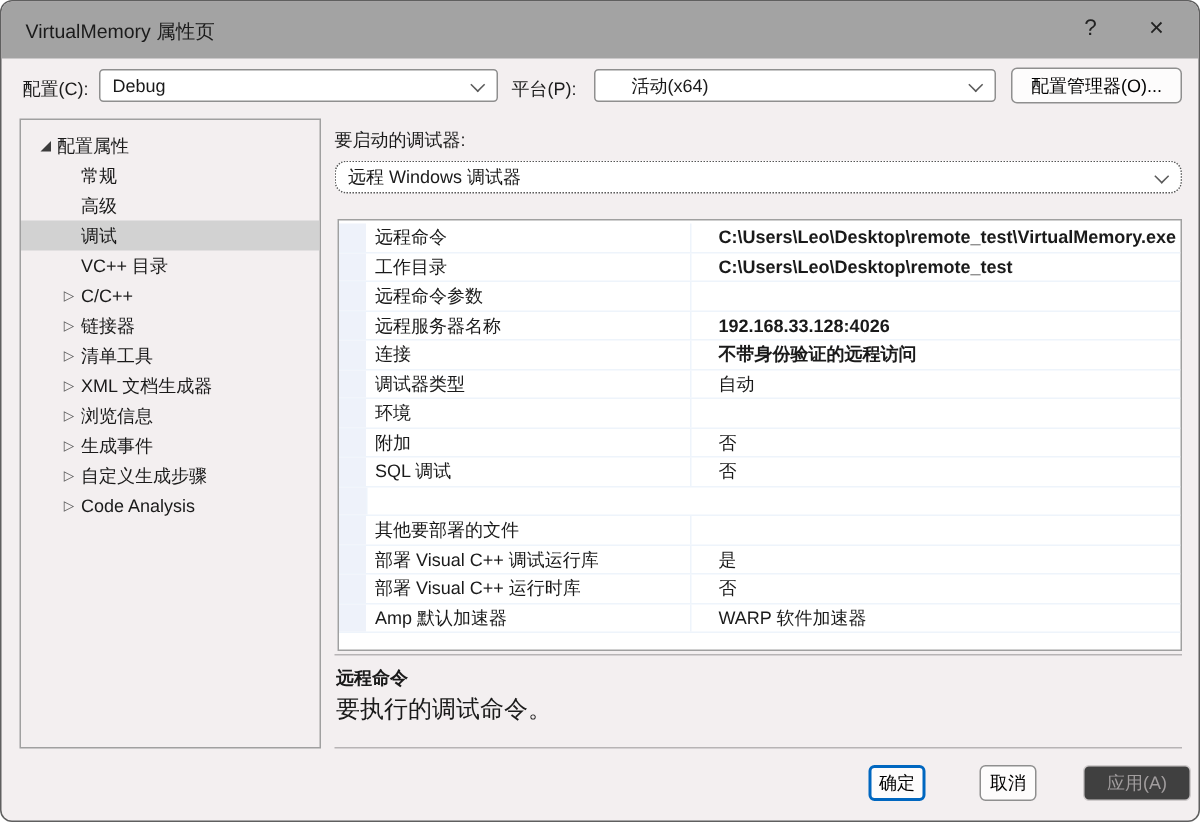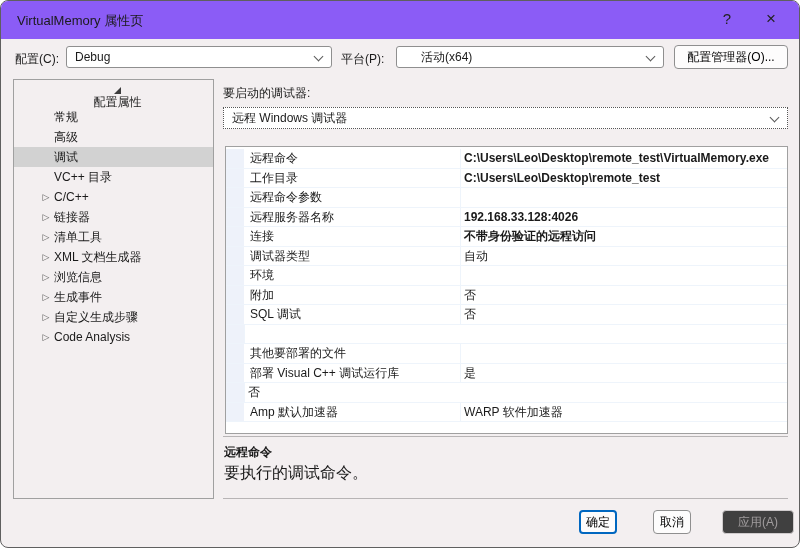--- a/index.html
+++ b/index.html
@@ -3,21 +3,21 @@
 <meta charset="utf-8">
 <style>
   * { margin:0; padding:0; box-sizing:border-box; }
   html,body { font-family:"Liberation Sans", sans-serif; background:#ffffff; }
   .window {
     position:relative; width:800px; height:548px;
     background:#f3eff0; border:1px solid #5f5f5f; border-radius:8px;
     overflow:hidden; color:#1a1a1a;
   }
   
-  .titlebar { position:absolute; left:0; top:0; width:100%; height:38px; background:#8b5cf6; }
+  .titlebar { position:absolute; left:0; top:0; width:100%; height:38px; background:#a3a3a3; }
   .title-text { position:absolute; left:16px; top:11px; font-size:13px; color:#1b1b1b; }
   .win-btn { position:absolute; top:0; width:44px; height:36px; text-align:center; line-height:36px; font-size:15px; color:#222; cursor:default; }
   .win-help { right:50px; }
   .win-close { right:6px; font-size:17px; }
   
   .cfg-label { position:absolute; font-size:12px; top:50px; }
   .combo {
     position:absolute; top:45px; height:22px; background:#ffffff;
     border:1px solid #8f8f8f; border-radius:3px; font-size:12px;
     line-height:20px; padding-left:8px; white-space:nowrap; overflow:hidden;
@@ -35,31 +35,31 @@
     position:absolute; left:12px; top:78px; width:201px; height:420px;
     border:1px solid #a0a0a0; padding-top:7px; overflow:hidden;
   }
   .tree-item { height:20px; display:flex; align-items:center; font-size:12px; cursor:default; }
   .tree-item.selected { background:#d2d2d2; }
   .tw { width:16px; min-width:16px; display:flex; justify-content:center; align-items:center; }
   .exp-arrow { width:0; height:0; border-left:7px solid transparent; border-bottom:7px solid #3c3c3c; }
   .col-arrow { font-size:9px; color:#5c5c5c; }
   
   .dbg-label { position:absolute; left:222px; top:84px; font-size:12px; }
-  #debugger-combo { left:222px; top:106px; width:565px; border:1px dotted #565656; border-radius:0; }
+  #debugger-combo { left:222px; top:106px; width:565px; border:1px dotted #565656; border-radius:8px; }
   
   .grid {
     position:absolute; left:224px; top:145px; width:563px; height:288px;
     background:#ffffff; border:1px solid #a0a0a0; padding-top:2px; overflow:hidden;
   }
   .g-row { display:flex; height:19.5px; border-bottom:1px solid #eef4fb; }
   .g-strip { width:18px; min-width:18px; background:#eef2fa; }
   .g-label { width:216px; min-width:216px; padding-left:6px; font-size:12px; line-height:18px;
              white-space:nowrap; overflow:hidden; }
-  .g-value { flex:1; border-left:1px solid #eef4fb; padding-left:3px; font-size:12px;
+  .g-value { flex:1; border-left:1px solid #eef4fb; padding-left:18px; font-size:12px;
              line-height:18px; white-space:nowrap; overflow:hidden; }
   .g-value.bold { font-weight:bold; }
   
   .desc-sep-top, .desc-sep-bottom { position:absolute; left:222px; width:565px; height:1px; background:#b7b4b5; }
   .desc-sep-top { top:435px; }
   .desc-sep-bottom { top:497px; }
   .desc-title { position:absolute; left:223px; top:443px; font-size:12px; font-weight:bold; }
   .desc-text  { position:absolute; left:223px; top:462px; font-size:16px; }
   
   .foot-btn { top:509px; width:38px; height:24px; line-height:21px; }
@@ -84,21 +84,21 @@
     <span class="chev"></span>
   </div>
   <span class="cfg-label" style="left:340px;">平台(P):</span>
   <div class="combo" style="left:395px; width:268px;padding-left:24px;">
     <span>活动(x64)</span>
     <span class="chev"></span>
   </div>
   <button class="btn" id="cfgmgr-btn">配置管理器(O)...</button>
 
   <div class="tree" id="tree">
-      <div class="tree-item" style="padding-left: 8px; flex-direction: column;">
+      <div class="tree-item" style="padding-left: 8px;">
         <span class="tw">
           <span class="exp-arrow"></span>
         </span>
         <span>配置属性</span>
       </div>
       <div class="tree-item" style="padding-left: 24px;">
         <span class="tw"></span>
         <span>常规</span>
       </div>
       <div class="tree-item" style="padding-left: 24px;">
@@ -208,20 +208,21 @@
         <span class="g-label">其他要部署的文件</span>
         <span class="g-value"></span>
       </div>
       <div class="g-row">
         <span class="g-strip"></span>
         <span class="g-label">部署 Visual C++ 调试运行库</span>
         <span class="g-value">是</span>
       </div>
       <div class="g-row">
         <span class="g-strip"></span>
+        <span class="g-label">部署 Visual C++ 运行时库</span>
         <span class="g-value">否</span>
       </div>
       <div class="g-row">
         <span class="g-strip"></span>
         <span class="g-label">Amp 默认加速器</span>
         <span class="g-value">WARP 软件加速器</span>
       </div>
     </div>
 
   <div class="desc-sep-top"></div>

